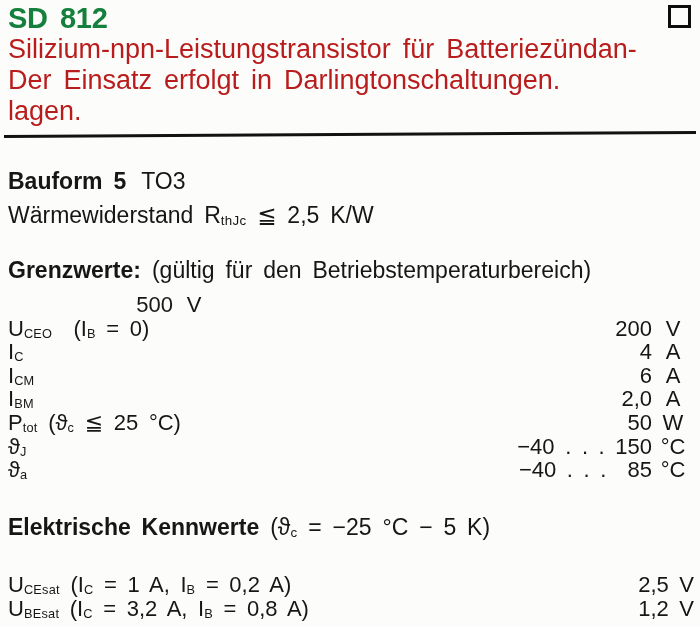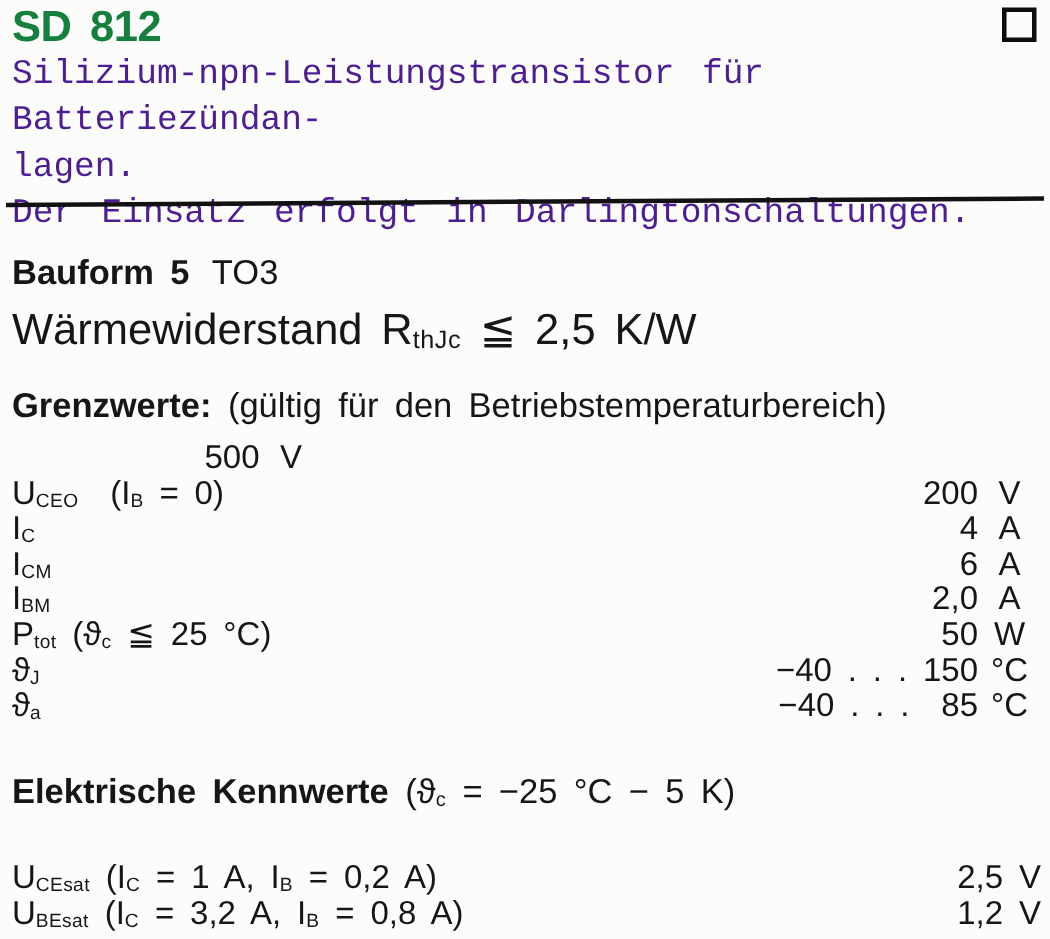--- a/index.html
+++ b/index.html
@@ -20,31 +20,31 @@
     letter-spacing:-0.01em;
   }
   .corner-square {
     left:668px; top:5px;
     width:17px; height:17px;
     border:3px solid #0d0d0d;
     background:transparent;
   }
   .desc {
     left:8px; top:34px; right:4px;
-    font-size:23px; line-height:31px; color:#4c1d95;font-family:Liberation Mono, monospace;
+    font-size:27px; line-height:31px; color:#b91c1c;
   }
   .rule {
     left:4px; top:133px; width:692px; height:3px;
     background:#121212;
     transform:rotate(-0.35deg);
   }
   .bauform { left:8px; top:168px; font-size:23px; }
   .bauform .b { font-weight:700; }
   .bauform .v { margin-left:15px; font-weight:400; }
-  .thermal { left:8px; top:202px; font-size:29px; }
+  .thermal { left:8px; top:202px; font-size:23px; }
   .sec-head { left:8px; font-size:23px; }
   .sec-head .b { font-weight:700; }
   .sec-head .note { font-weight:400; margin-left:11px; }
   .grenz-head { top:257px; }
   .elek-head { top:514px; }
   .ttable { left:8px; width:686px; font-size:22px; }
   .limits-table { top:293px; }
   .elec-table { top:573px; }
   .trow { display:flex; align-items:baseline; height:23.6px; line-height:23.6px; }
   .trow .lab { flex:1 1 auto; white-space:pre; }
@@ -62,22 +62,22 @@
 <body>
 
 <div class="page">
 
   <div class="abs title">SD 812</div>
 
   <div class="abs corner-square"></div>
 
   <div class="abs desc">
     <div>Silizium-npn-Leistungstransistor für Batteriezündan-</div>
+    <div>Der Einsatz erfolgt in Darlingtonschaltungen.</div>
     <div>lagen.</div>
-    <div>Der Einsatz erfolgt in Darlingtonschaltungen.</div>
   </div>
 
   <div class="abs rule"></div>
 
   <div class="abs bauform">
     <span class="b">Bauform 5</span><span class="v">TO3</span>
   </div>
 
   <div class="abs thermal"><span>Wärmewiderstand R</span><span class="sb">thJc</span><span> ≦ 2,5 K/W</span></div>
 

